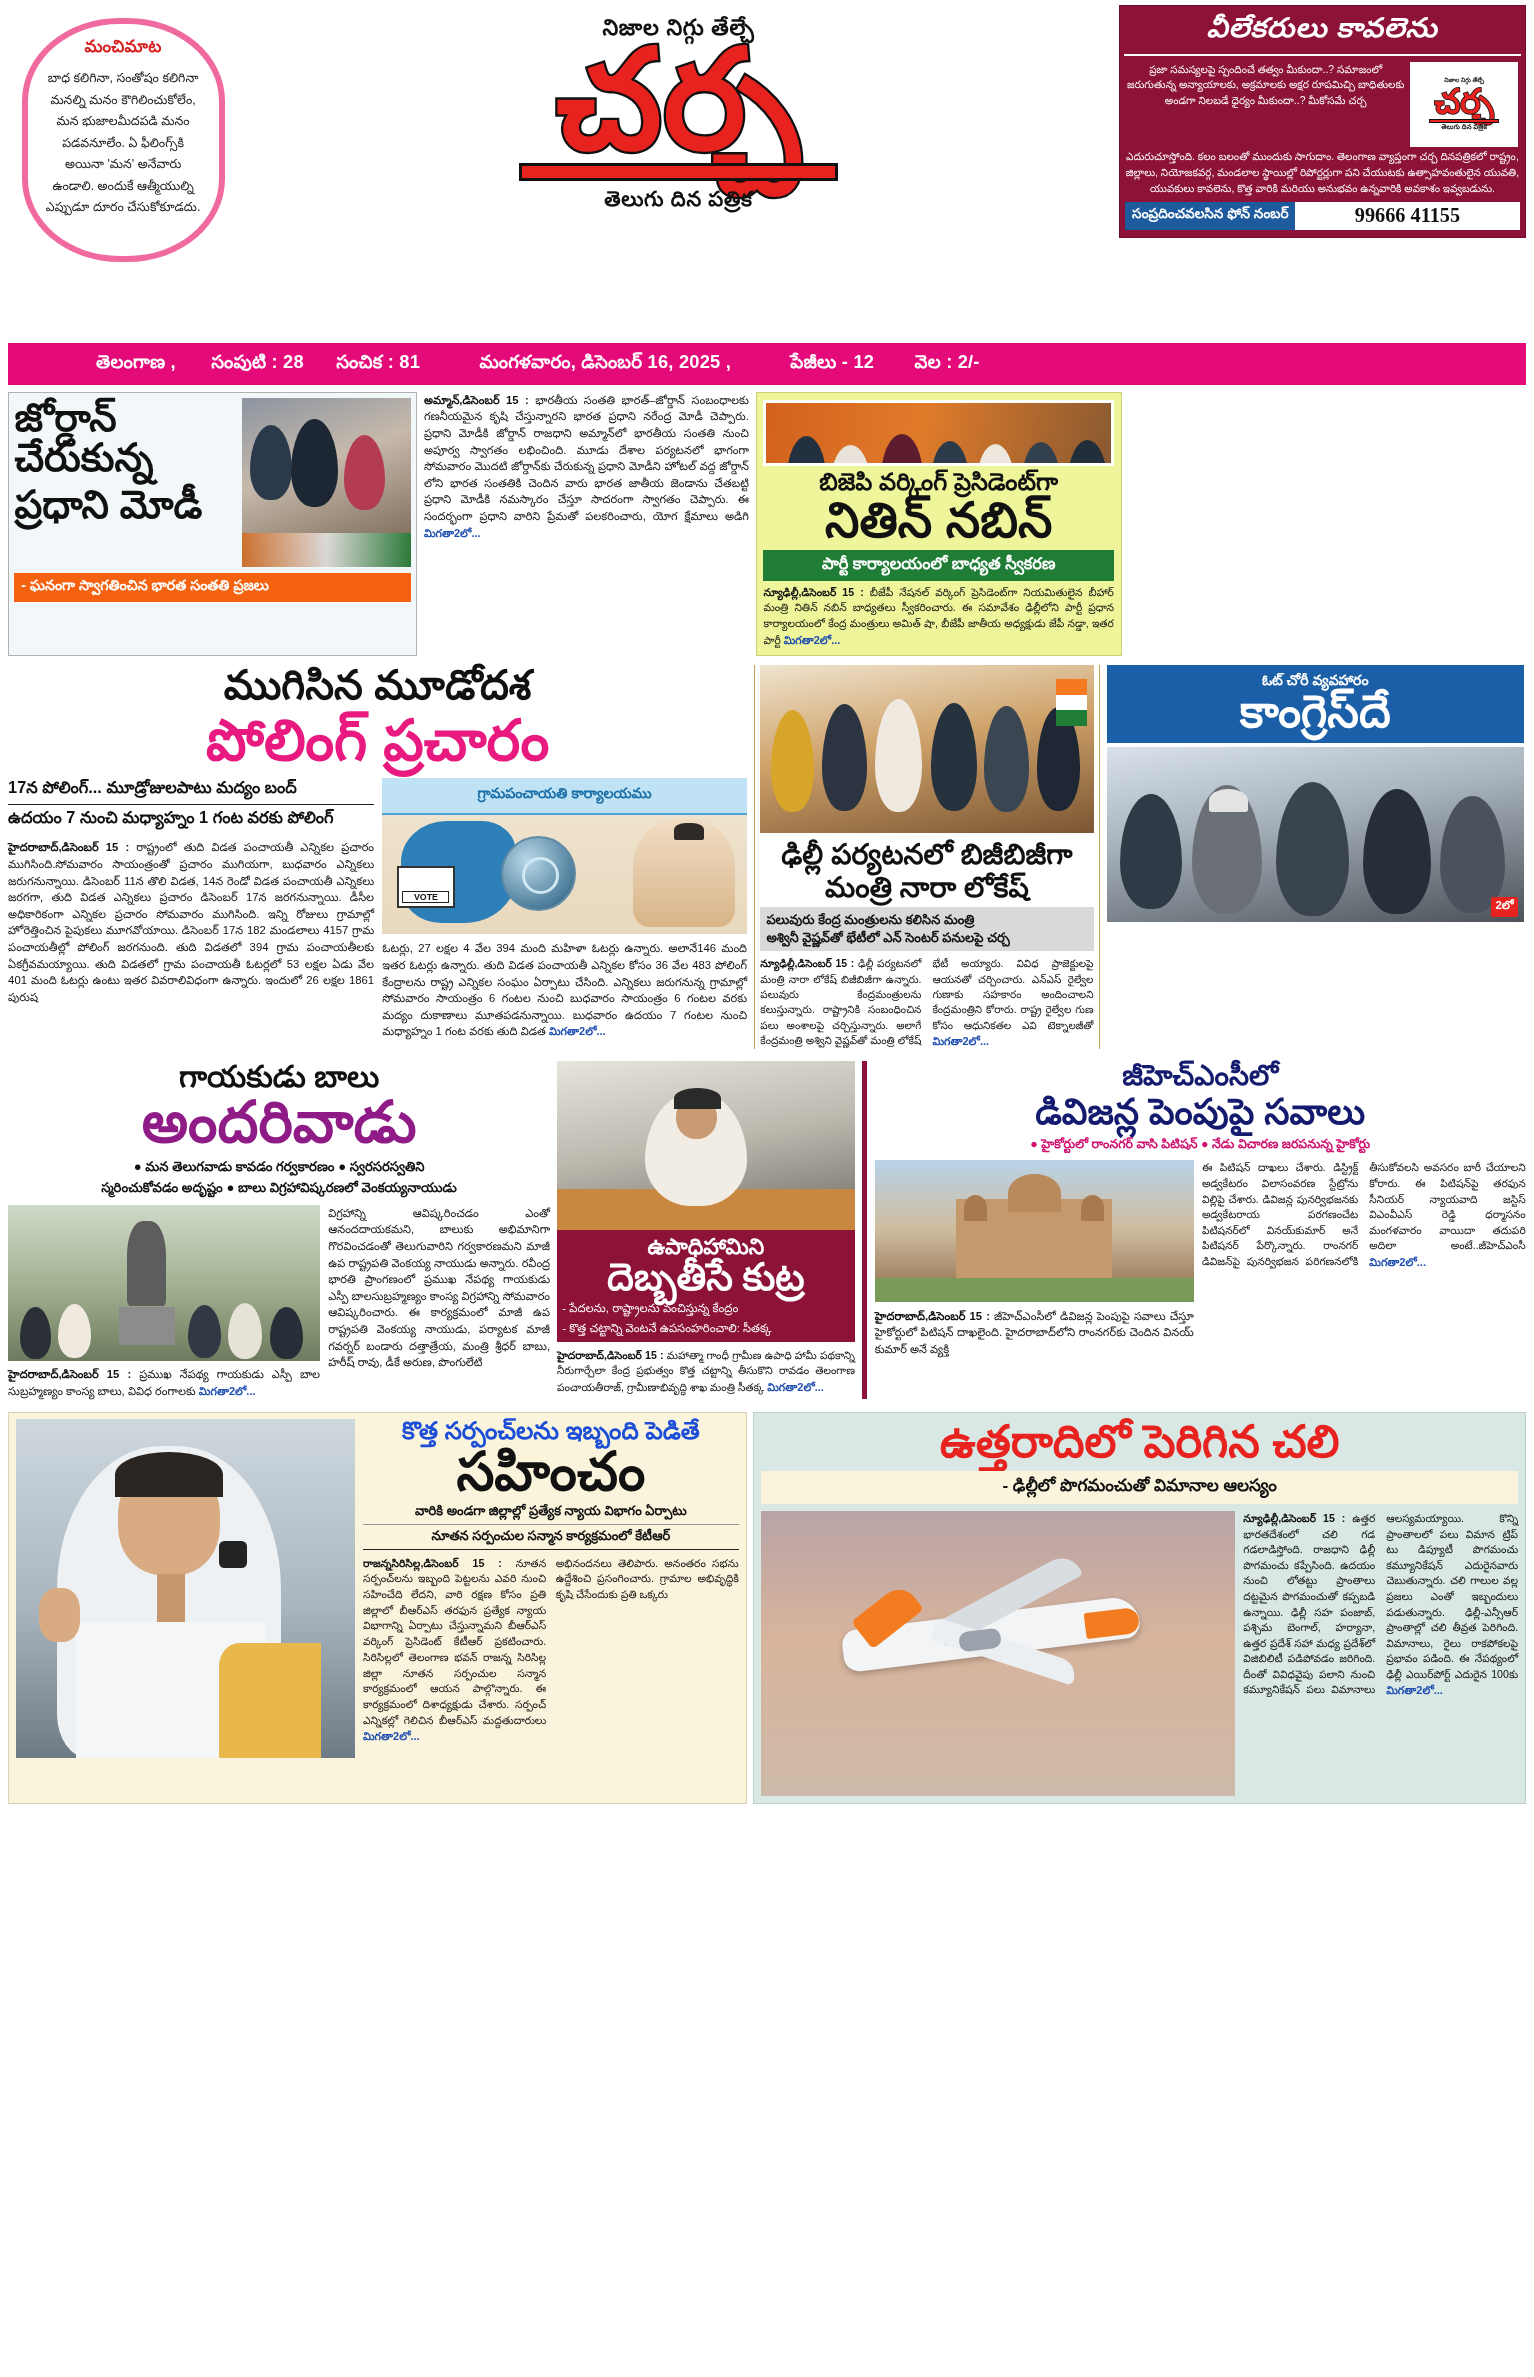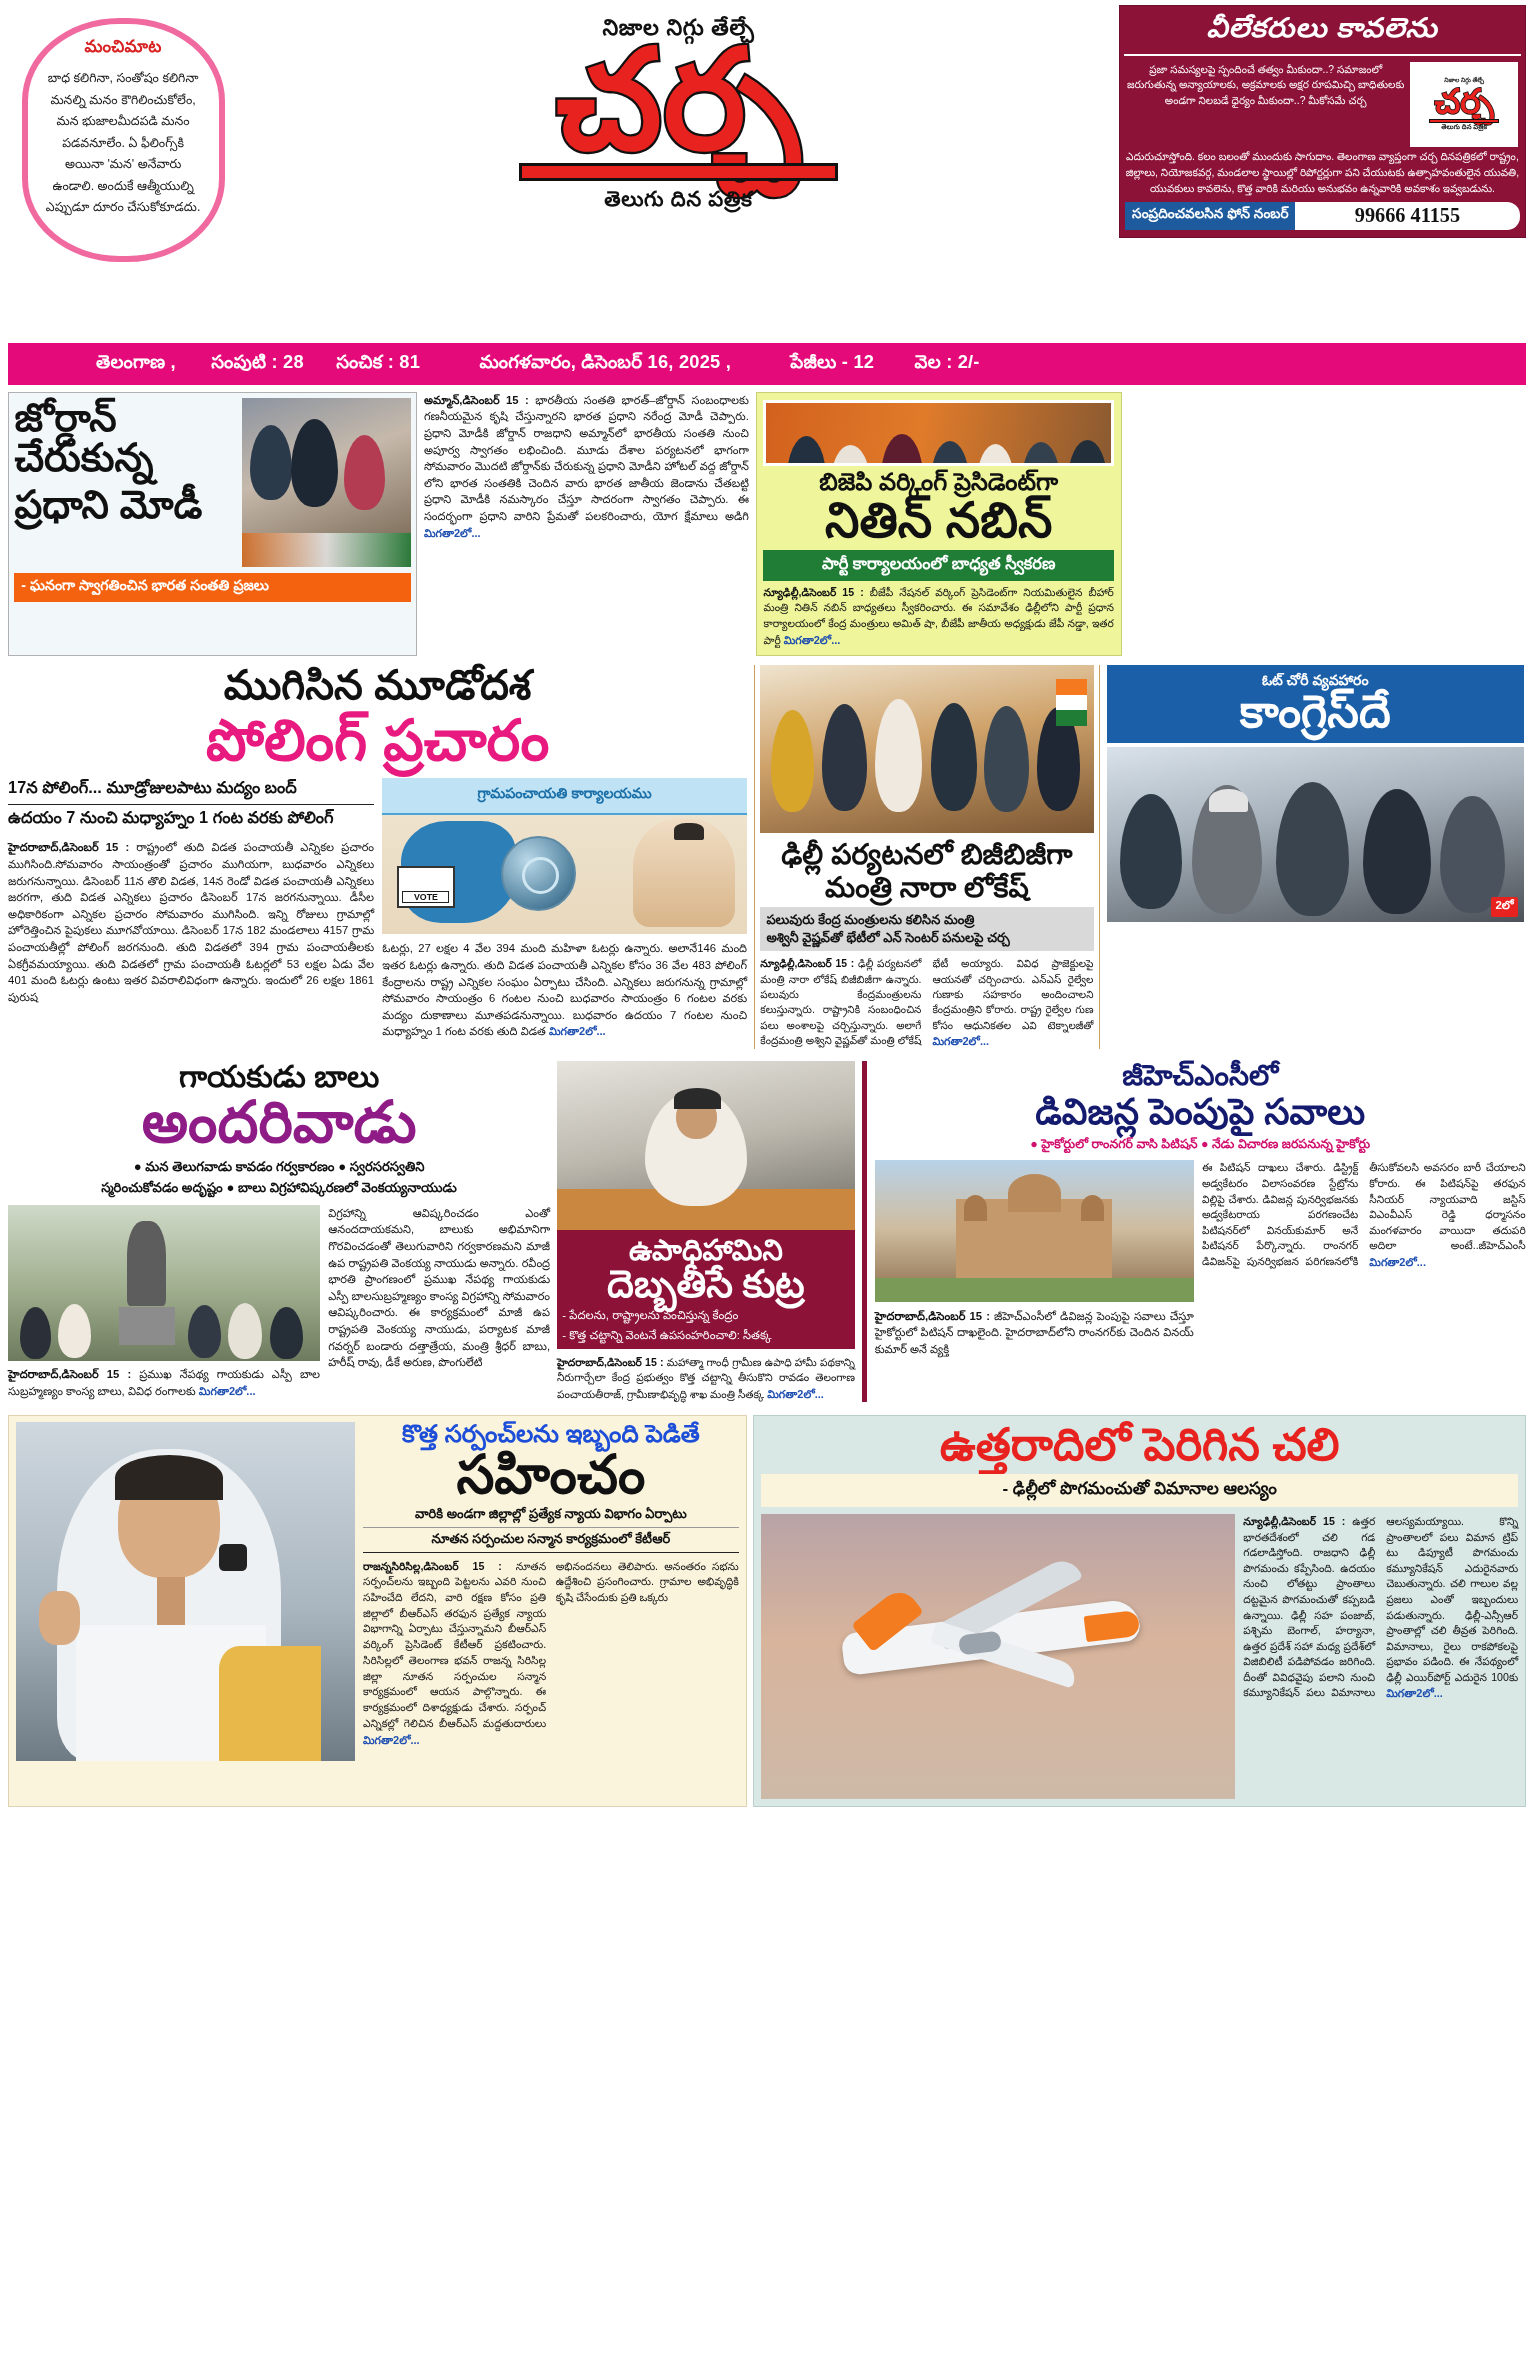--- a/index.html
+++ b/index.html
@@ -42,21 +42,21 @@
   }
   .ad-title-bar { border-bottom:2px solid #fff; margin:0 4.1px 5.4px; }
   .ad-body { display:flex; gap:5.4px; padding:0 6.8px; }
   .ad-text { flex:1; color:#fff; font-size:10.4px; line-height:1.5; text-align:center; }
   .ad-logo { width:108px; height:85px; background:#fff; display:flex; flex-direction:column; align-items:center; justify-content:center; flex:0 0 108px; }
   .ad-logo .t { font-size:6.1px; font-weight:bold; color:#111; }
   .ad-logo .m { font-size:34px; line-height:.95; font-weight:bold; color:#e8231f; -webkit-text-stroke:1.6px #111; paint-order:stroke fill;}
   .ad-logo .r { width:70px; height:4.1px; background:#e8231f; border:1.4px solid #111; margin:1.4px 0 0.7px;}
   .ad-logo .s { font-size:6.8px; font-weight:bold; color:#111; }
   .ad-text2 { color:#fff; font-size:10.4px; line-height:1.5; text-align:center; padding:2.7px 5.4px 0; }
-  .ad-phone { margin:5.4px 5.4px 0; background:#fff; display:flex; align-items:center;border-radius:13px; }
+  .ad-phone { margin:5.4px 5.4px 0; background:#fff; display:flex; align-items:center; }
   .ad-phone .lbl { background:#1e5b9e; color:#fff; font-size:13.6px; font-weight:bold; padding:4.7px 6.8px; }
   .ad-phone .num { flex:1; text-align:center; font-size:20.3px; font-weight:bold; color:#111; font-family:"Liberation Serif", serif; }
 
   
   .pinkbar {
     background:#e50a7a; color:#fff; height:42px; margin:4.1px 8.1px 0;
     display:flex; align-items:center; font-size:18.3px; font-weight:bold; letter-spacing:0.2px;
   }
   .pinkbar .cell { padding:0 2.7px; }
   .pinkbar .sp1 { width:27px; } .pinkbar .sp2 { width:35px; } .pinkbar .sp3 { width:54px; } .pinkbar .sp4 { width:30px; }
@@ -115,21 +115,21 @@
   .hlL { font-size:28.5px; color:#111; text-align:center; }
   .stripL { background:#d9d9d9; color:#111; font-size:13px; font-weight:bold; padding:4.7px 6.1px; margin-top:4.1px; line-height:1.35;}
 
   
   .hlS1 { font-size:30.5px; text-align:center; color:#111; }
   .hlS2 { font-size:58px; text-align:center; color:#8e1b86; }
   .bullets { font-size:13.2px; font-weight:bold; text-align:center; line-height:1.45; margin-top:5.4px;}
 
   
   .boxU { background:#8c1238; color:#fff; padding:5.4px; }
-  .hlU1 { font-size:29px; text-align:center; color:#fff; }
+  .hlU1 { font-size:22px; text-align:center; color:#fff; }
   .hlU2 { font-size:38px; text-align:center; color:#fff;font-family:Liberation Serif, serif; }
   .bulU { font-size:11.5px; color:#fff; line-height:1.5; margin-top:2.7px; }
 
   
   .hlG1 { font-size:28.5px; text-align:center; color:#141b6e; }
   .hlG2 { font-size:36px; text-align:center; color:#141b6e; }
   .stripG { color:#d10f6e; font-weight:bold; font-size:12.5px; text-align:center; margin-top:5.4px; }
 
   
   .boxS { background:#fbf4dd; border:1.4px solid #ded2b0; padding:6.8px; }

